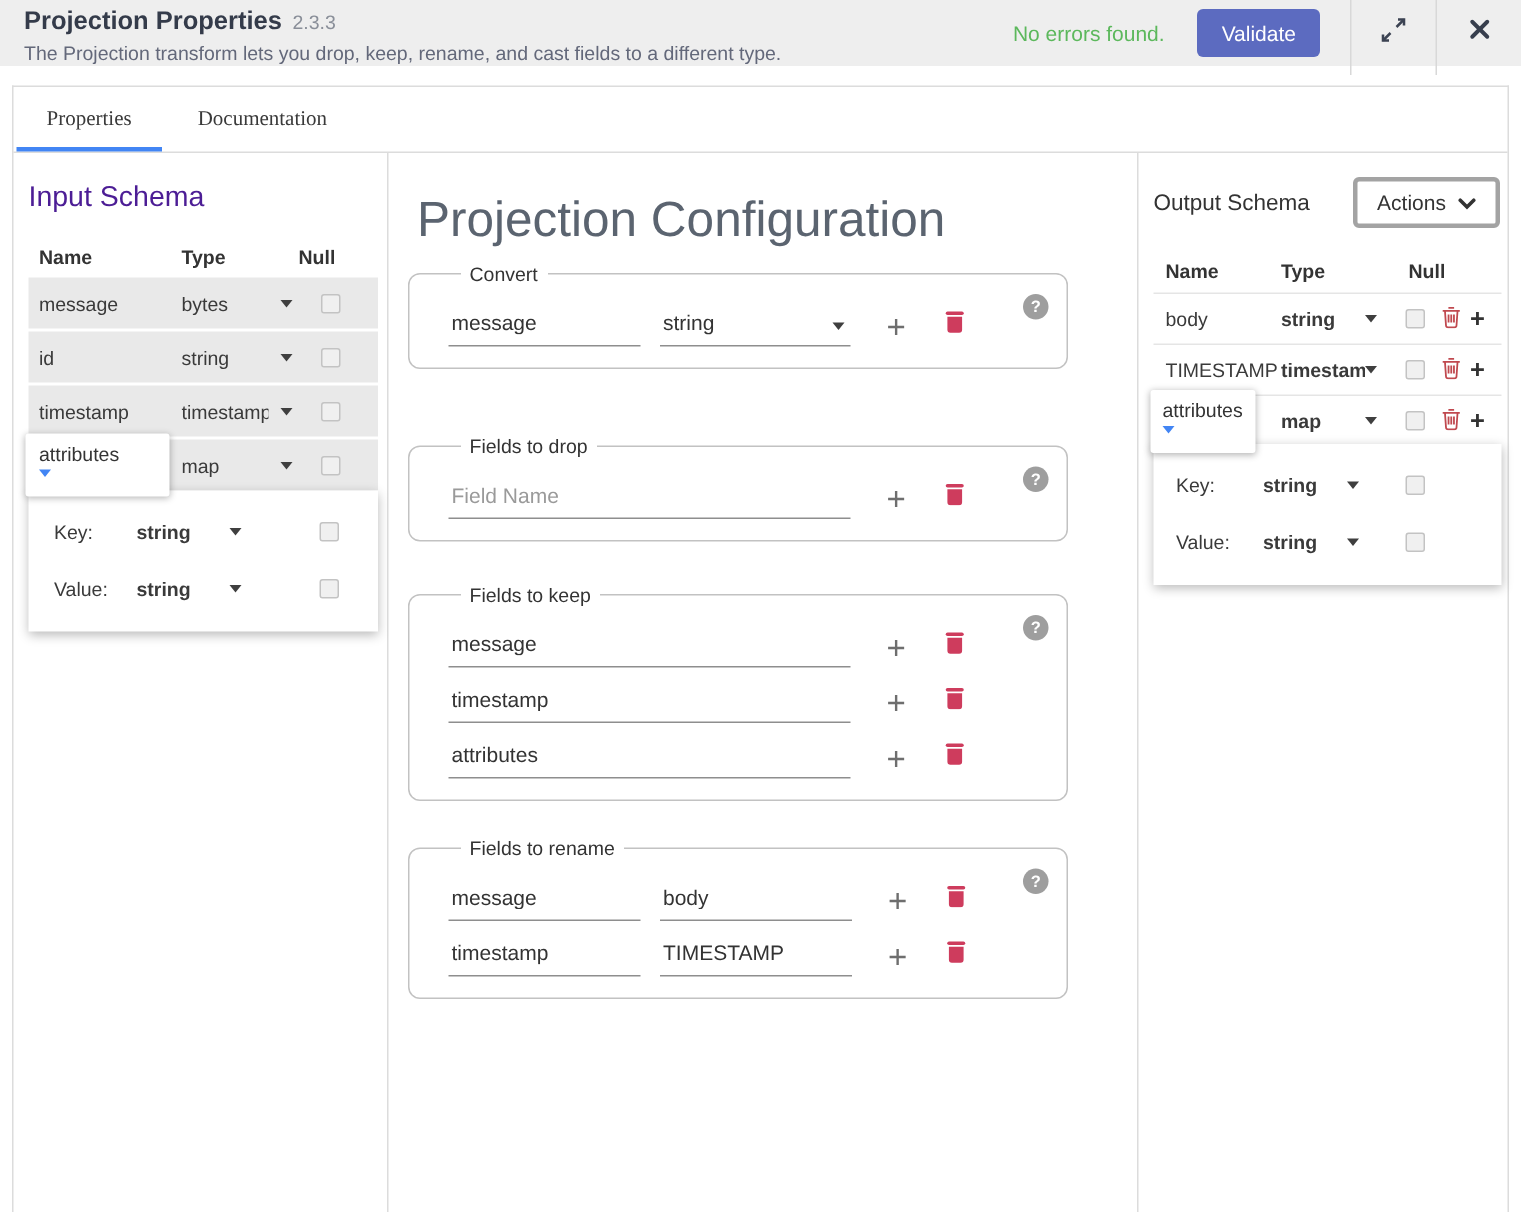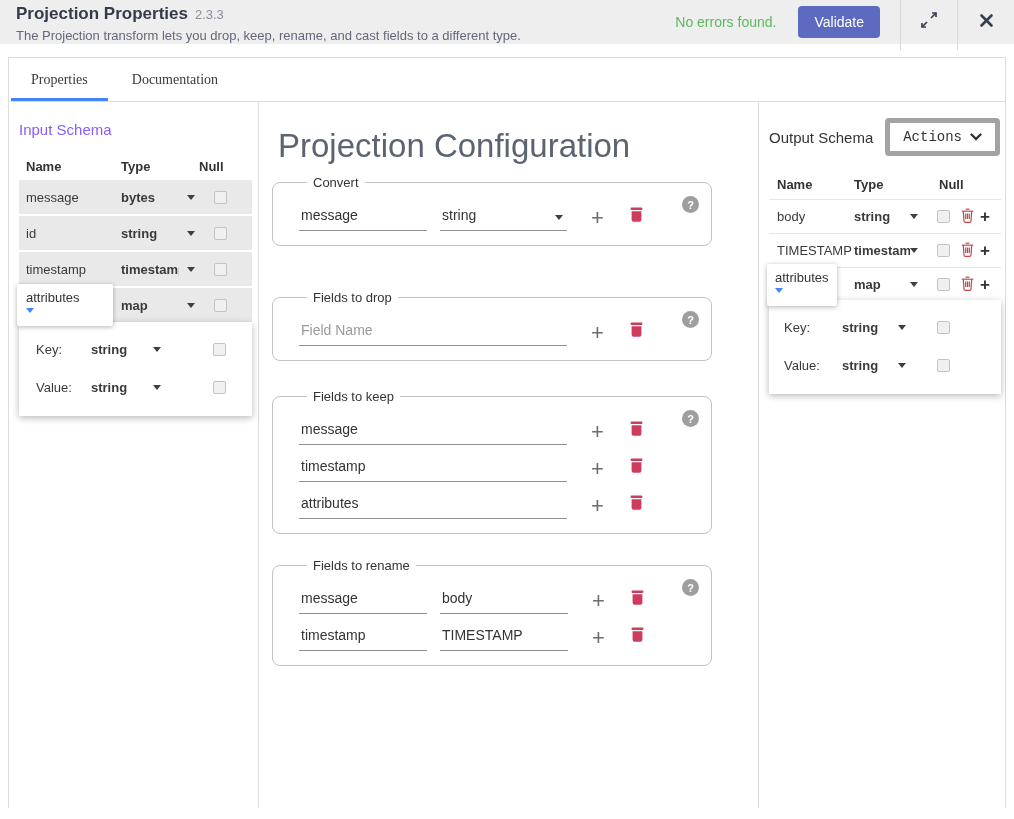--- a/index.html
+++ b/index.html
@@ -26,30 +26,30 @@
     display: flex; align-items: center; cursor: pointer; }
   .tab.active::after { content: ""; position: absolute; left: 2px; right: 2px; bottom: 0;
     height: 3px; background: #4285f4; }
 
   .cols { display: flex; height: 706px; }
   .col-left  { flex: 0 0 250px; border-right: 1px solid #dcdcdc; }
   .col-center{ flex: 1; border-right: 1px solid #dcdcdc; padding: 0 13px; overflow: hidden; }
   .col-right { flex: 0 0 246px; }
 
   
-  .panel-title { font-size: 15px; color: #8b5cf6; margin: 19px 0 14px 10px; }
+  .panel-title { font-size: 19px; color: #4c1d95; margin: 19px 0 14px 10px; }
   .in-table { margin-left: 10px; width: 233px; }
   .sch-head { display: flex; height: 28px; align-items: center; font-size: 13px; font-weight: bold; }
   .sch-head .h-name { flex: 0 0 102px; padding-left: 7px; }
   .sch-head .h-type { flex: 0 0 78px; }
   .in-row { position: relative; height: 34px; display: flex; align-items: center;
     background: #e9e9e9; margin-bottom: 2px; font-size: 13px; }
   .in-name { flex: 0 0 102px; padding-left: 7px; color: #3a3a3a; }
   .in-type { flex: 0 0 78px; display: flex; justify-content: space-between; align-items: center;
-    font-weight: bold; color: #3a3a3a; cursor: pointer; padding-right: 4px; }
+    font-weight: normal; color: #3a3a3a; cursor: pointer; padding-right: 4px; }
   .caret-dn { width: 0; height: 0; border-left: 4px solid transparent;
     border-right: 4px solid transparent; border-top: 5px solid #3f3f3f; }
   .null-box { width: 13px; height: 13px; margin-left: 15px; background: #f0f0f0;
     border: 1px solid #c3c3c3; border-radius: 2px; cursor: pointer; }
   .attr-pop { position: absolute; left: -2px; top: -4px; width: 96px; height: 42px;
     background: #fff; box-shadow: 0 1px 5px rgba(0,0,0,.3); border-radius: 2px;
     padding: 6px 0 0 9px; z-index: 3; }
   .blue-caret { margin-top: 3px; width: 0; height: 0; border-left: 4px solid transparent;
     border-right: 4px solid transparent; border-top: 5px solid #4285f4; }
   .kv-card { position: relative; z-index: 2; width: 233px; background: #fff;
@@ -84,22 +84,22 @@
   .line-sel .caret-dn { position: absolute; right: 4px; bottom: 10px; }
   .plus-btn { margin-left: 24px; margin-bottom: 5px; font-size: 22px; font-weight: 300;
     color: #6e6e6e; line-height: 16px; background: none; border: none; cursor: pointer; }
   .trash-btn { margin-left: 26px; margin-bottom: 6px; background: none; border: none; cursor: pointer; }
 
   
   .out-top { display: flex; align-items: center; justify-content: space-between;
     padding: 16px 5px 0 10px; }
   .out-title { font-size: 15px; color: #333; }
   .actions-btn { display: flex; align-items: center; gap: 8px; background: #fff;
-    border: 5px solid #a3a3a3; border-radius: 4px; padding: 6px 13px; font-size: 14px;
-    font-family: Liberation Mono, monospace; color: #333; cursor: pointer; }
+    border: 3px solid #a3a3a3; border-radius: 4px; padding: 6px 13px; font-size: 14px;
+    font-family: Liberation Sans, sans-serif; color: #333; cursor: pointer; }
   .out-table { margin: 13px 4px 0 10px; width: 232px; font-size: 13px; }
   .out-head { display: flex; align-items: center; height: 30px; font-weight: bold; }
   .out-head .h-name { flex: 0 0 85px; padding-left: 8px; }
   .out-head .h-type { flex: 0 0 56px; }
   .out-head .h-null { margin-left: 29px; }
   .out-row { position: relative; height: 34px; display: flex; align-items: center;
     border-top: 1px solid #e5e5e5; }
   .out-name { flex: 0 0 85px; padding-left: 8px; color: #3a3a3a; white-space: nowrap;
     overflow: hidden; text-overflow: ellipsis; }
   .out-type { flex: 0 0 56px; font-weight: bold; color: #3a3a3a; white-space: nowrap; overflow: hidden; }

